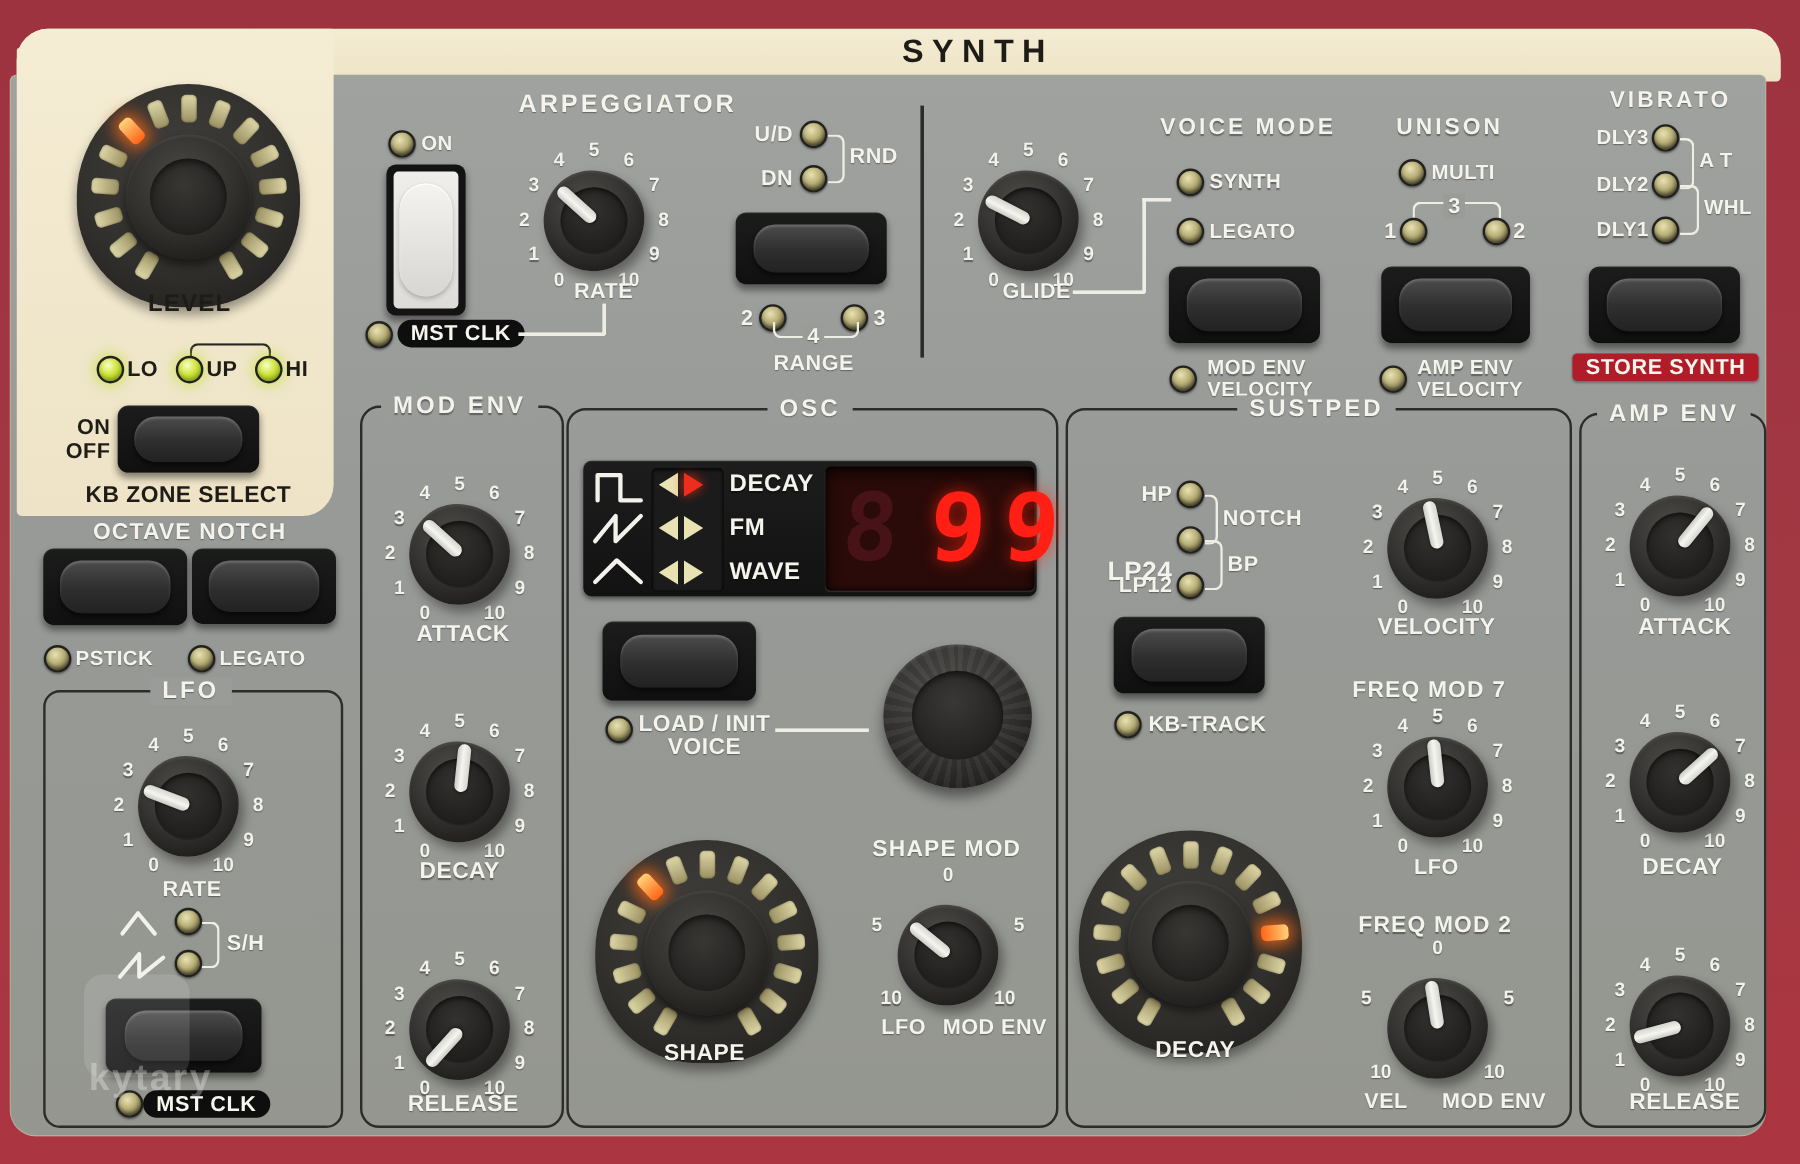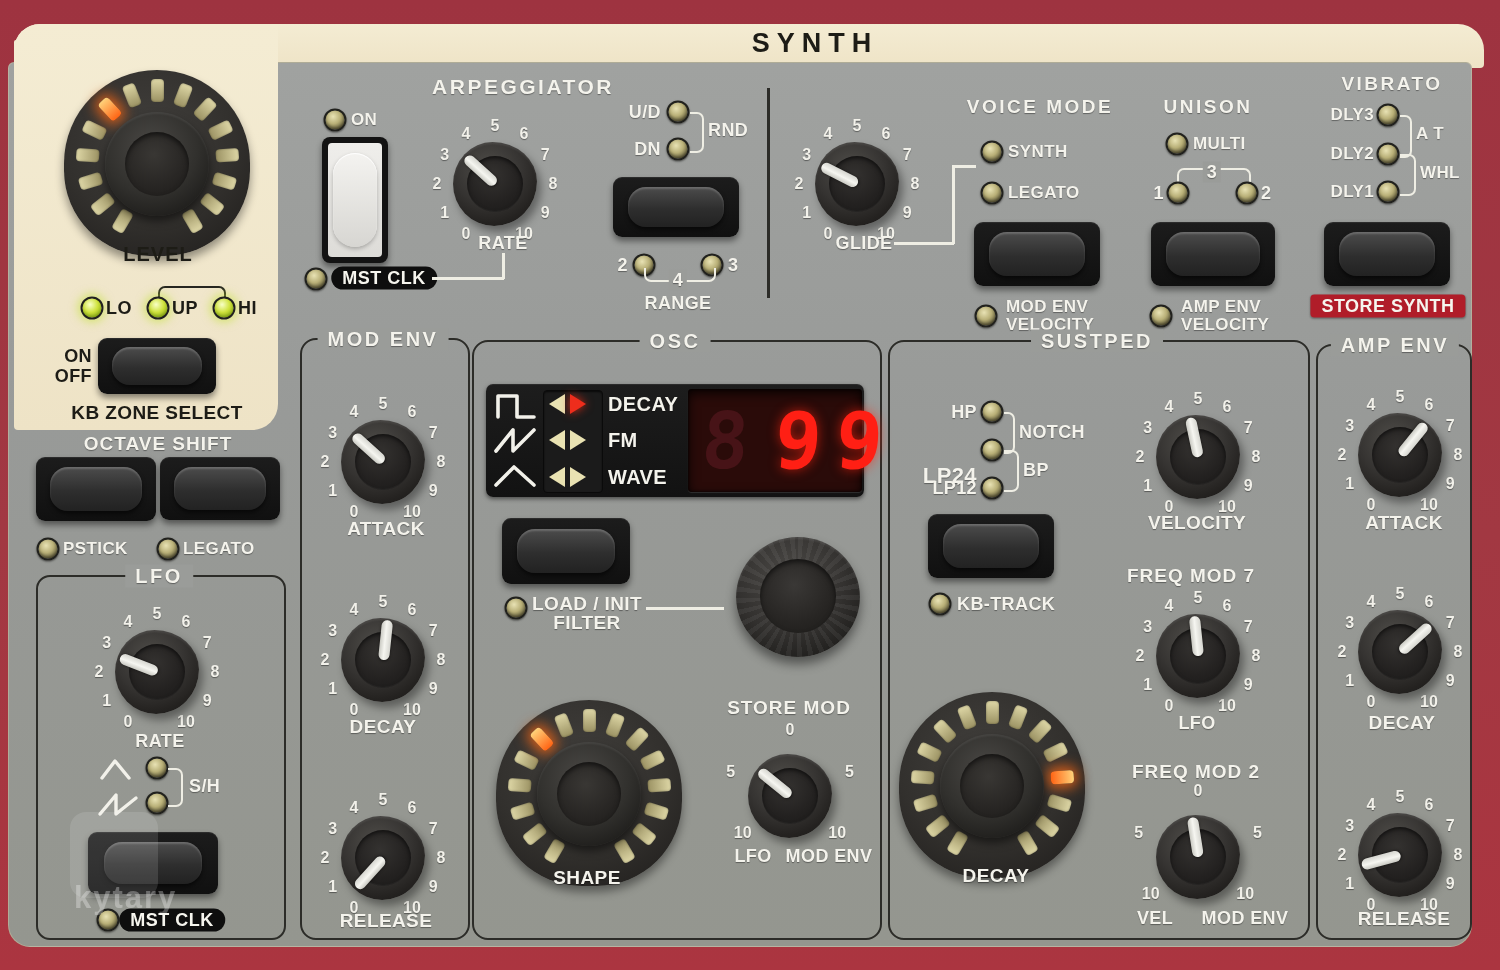--- a/index.html
+++ b/index.html
@@ -152,21 +152,21 @@
   <span class="led green" style="left:158px;top:308px;"></span>
   <div class="lbl dark left" style="left:172px;top:308px;font-size:18px;">UP</div>
   <span class="led green" style="left:224px;top:308px;"></span>
   <div class="lbl dark left" style="left:238px;top:308px;font-size:18px;">HI</div>
 
   <div class="lbl dark right" style="left:92px;top:356px;font-size:18px;">ON</div>
   <div class="lbl dark right" style="left:92px;top:376px;font-size:18px;">OFF</div>
   <div class="btnd" style="left:98px;top:338px;width:118px;height:56px;"></div>
   <div class="lbl dark" style="left:157px;top:413px;font-size:19px;">KB ZONE SELECT</div>
 
-  <div class="lbl" style="left:158px;top:444px;font-size:19px;letter-spacing:1px;">OCTAVE SHIFT</div>
+  <div class="lbl" style="left:158px;top:444px;font-size:19px;letter-spacing:1px;">OCTAVE NOTCH</div>
   <div class="btnd" style="left:36px;top:457px;width:120px;height:64px;"></div>
   <div class="btnd" style="left:160px;top:457px;width:120px;height:63px;"></div>
 
   <span class="led" style="left:48px;top:549px;"></span>
   <div class="lbl left" style="left:63px;top:549px;">PSTICK</div>
   <span class="led" style="left:168px;top:549px;"></span>
   <div class="lbl left" style="left:183px;top:549px;">LEGATO</div>
 
   <div class="sect" style="left:36px;top:575px;width:246px;height:361px;border-radius:14px;"></div>
   <div class="lbl sec-title" style="left:159px;top:576px;">LFO</div>
@@ -386,21 +386,21 @@
   <div class="lbl left" style="left:608px;top:477px;font-size:20px;">WAVE</div>
 
   <div class="display" style="left:688px;top:389px;width:174px;height:103px;">
     <span class="disp-ghost">8</span>
       <span class="disp-val">99</span>
   </div>
 
   <div class="btnd" style="left:502px;top:518px;width:128px;height:66px;"></div>
   <span class="led" style="left:516px;top:608px;"></span>
   <div class="lbl" style="left:587px;top:604px;font-size:19px;">LOAD / INIT</div>
-  <div class="lbl" style="left:587px;top:623px;font-size:19px;">FILTER</div>
+  <div class="lbl" style="left:587px;top:623px;font-size:19px;">VOICE</div>
   <div class="wl" style="left:646px;top:607px;width:78px;height:2.5px;"></div>
   <div class="enc" style="left:798px;top:597px;width:124px;height:120px;"></div>
 
   <div class="ringknob" style="left:589px;top:790px;">
       <div class="rhouse"></div>
       <div class="rseg" style="transform: rotate(-150deg) translateY(-70px);"></div>
       <div class="rseg" style="transform: rotate(-128.571deg) translateY(-70px);"></div>
       <div class="rseg" style="transform: rotate(-107.143deg) translateY(-70px);"></div>
       <div class="rseg" style="transform: rotate(-85.7143deg) translateY(-70px);"></div>
       <div class="rseg" style="transform: rotate(-64.2857deg) translateY(-70px);"></div>
@@ -411,21 +411,21 @@
       <div class="rseg" style="transform: rotate(42.8571deg) translateY(-70px);"></div>
       <div class="rseg" style="transform: rotate(64.2857deg) translateY(-70px);"></div>
       <div class="rseg" style="transform: rotate(85.7143deg) translateY(-70px);"></div>
       <div class="rseg" style="transform: rotate(107.143deg) translateY(-70px);"></div>
       <div class="rseg" style="transform: rotate(128.571deg) translateY(-70px);"></div>
       <div class="rseg" style="transform: rotate(150deg) translateY(-70px);"></div>
       <div class="rbody"></div>
     </div>
   <div class="lbl" style="left:587px;top:878px;font-size:19px;">SHAPE</div>
 
-  <div class="lbl" style="left:789px;top:708px;font-size:19px;letter-spacing:1px;">STORE MOD</div>
+  <div class="lbl" style="left:789px;top:708px;font-size:19px;letter-spacing:1px;">SHAPE MOD</div>
   <div class="knob mod" style="left:790px;top:796px;">
       <span class="knum" style="left: 75px; top: 9px;">0</span>
       <span class="knum" style="left: 15.6602px; top: 51.0252px;">5</span>
       <span class="knum" style="left: 134.34px; top: 51.0252px;">5</span>
       <span class="knum" style="left: 27.7194px; top: 111.94px;">10</span>
       <span class="knum" style="left: 122.281px; top: 111.94px;">10</span>
       <div class="kbody"></div>
       <div class="kptr" style="transform: rotate(-51deg);"></div>
     </div>
   <div class="lbl" style="left:753px;top:856px;font-size:18px;">LFO</div>

